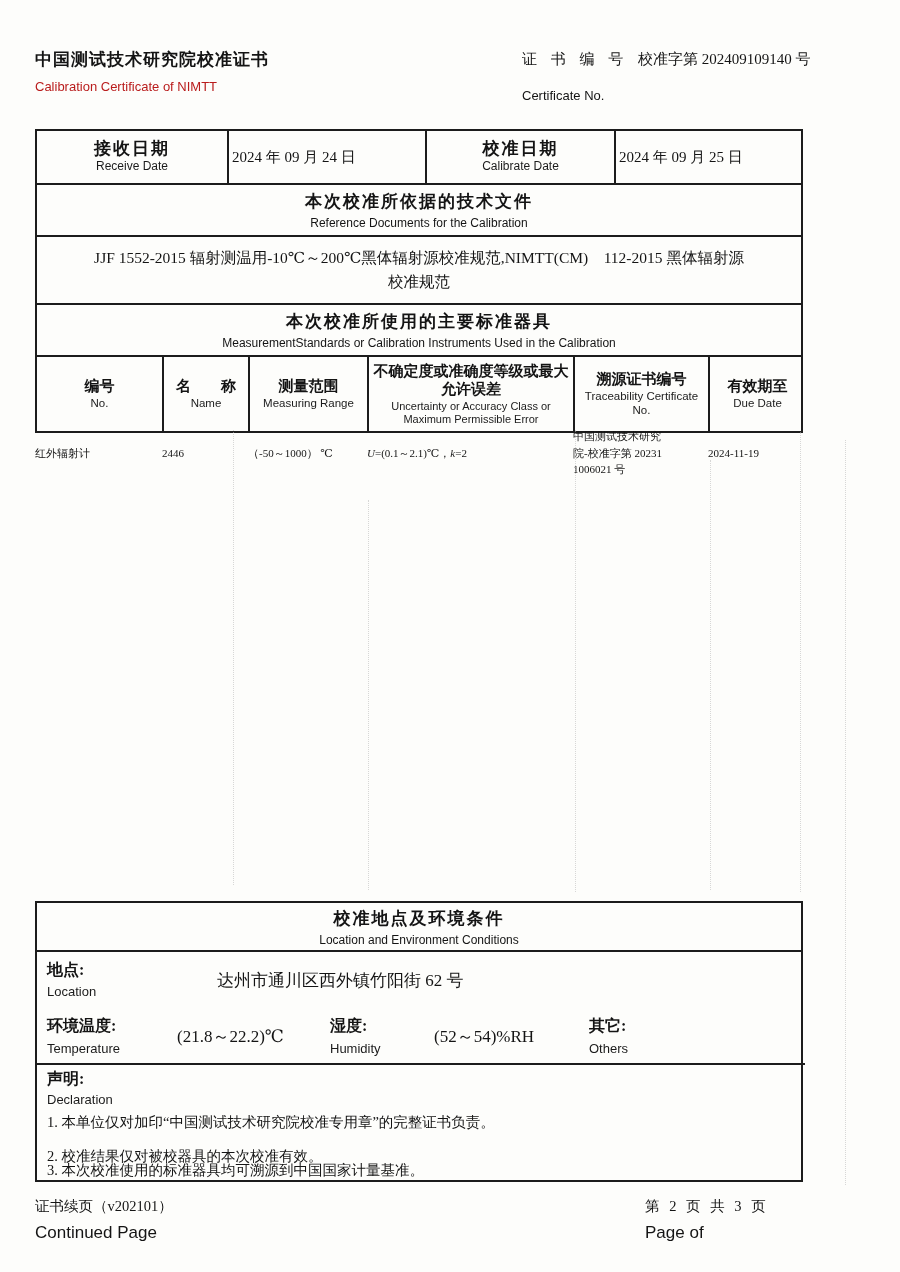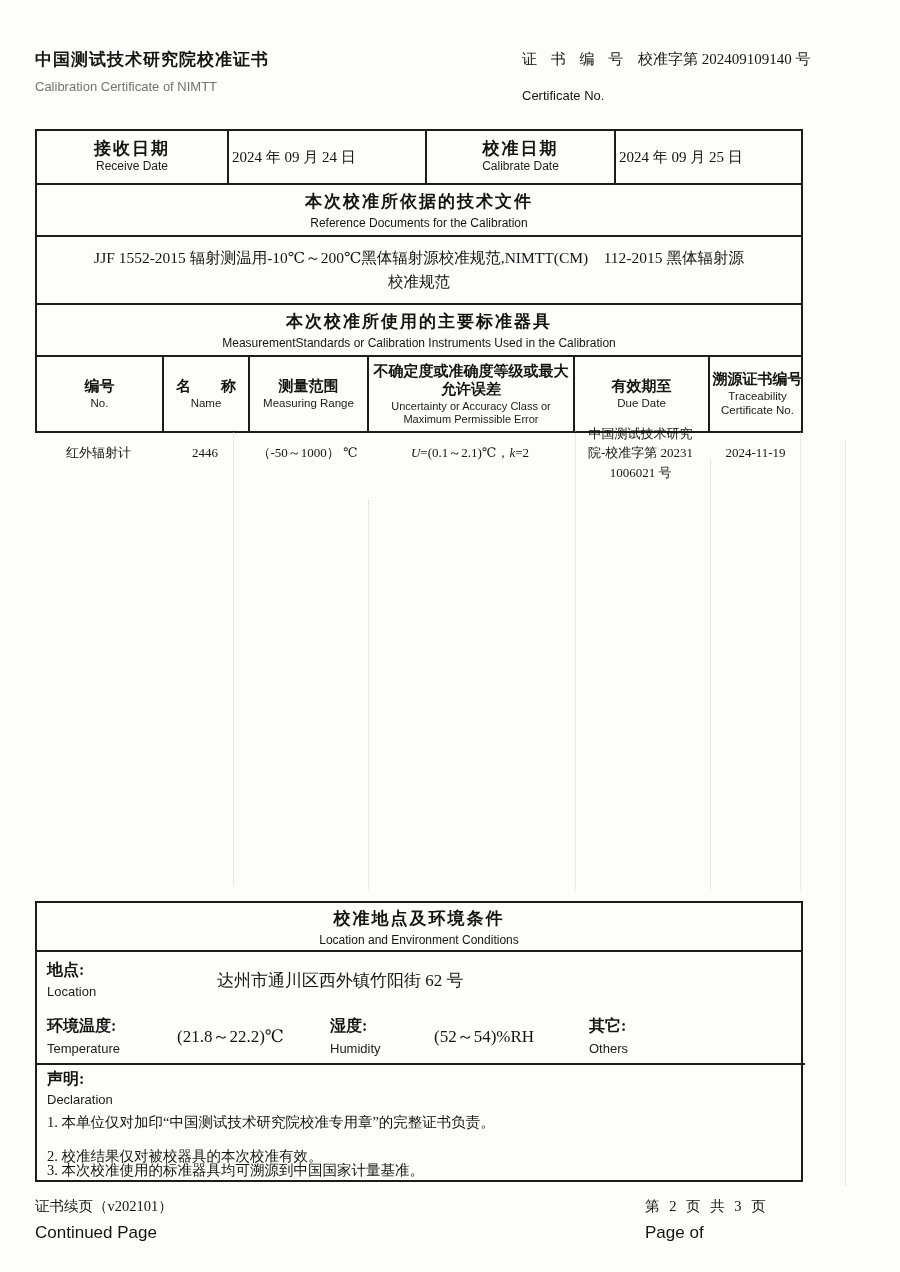--- a/index.html
+++ b/index.html
@@ -7,21 +7,21 @@
     position:relative; width:900px; height:1272px; margin:0 auto;
     background:#fdfdfb; color:#141414; overflow:hidden;
     font-family:"Liberation Serif","DejaVu Serif",serif;
   }
   .en{font-family:"Liberation Sans","DejaVu Sans",sans-serif;}
   .abs{position:absolute;}
 
   
   #header{left:35px; top:48px; width:768px;}
   .title-cn{font-size:17px; font-weight:600; letter-spacing:1px;}
-  .title-en{font-size:13px; margin-top:8px; color:#737373;}
+  .title-en{font-size:13px; margin-top:8px; color:#b91c1c;}
   #certblock{position:absolute; left:487px; top:2px; width:281px;}
   .cert-line{font-size:15px; white-space:nowrap;}
   .cert-label{letter-spacing:5px; margin-right:6px;}
   .cert-en{font-size:13px; margin-top:19px;}
 
   
   #main-table{left:35px; top:103px; width:768px;}
   .brd{border:2px solid #1c1c1c; box-sizing:border-box; background:transparent;}
   .stack{margin-top:-2px;}
   .t1{display:grid; grid-template-columns:192px 198px 189px 189px; height:56px;margin-top:26px;}
@@ -42,21 +42,21 @@
   .t-cols{display:grid; grid-template-columns:127px 86px 119px 206px 135px 95px; height:78px;}
   .t-cols > div{border-right:2px solid #1c1c1c; display:flex; flex-direction:column; justify-content:center; align-items:center; text-align:center; padding:1px 2px; box-sizing:border-box;}
   .t-cols > div:last-child{border-right:none;}
   .col-cn{font-size:15px; font-weight:700; line-height:1.2;}
   .col-en{font-size:11.5px; line-height:1.18; margin-top:2px; color:#1b1b1b;}
   .col-en.small{font-size:11px;}
 
   
   #data-row{left:35px; top:410px; width:768px; display:grid;
     grid-template-columns:127px 86px 119px 206px 135px 95px; align-items:center; height:86px;}
-  #data-row > div{text-align:center; font-size:13px; line-height:1.5;}
+  #data-row > div{font-size:11px; line-height:1.5;}
   .ital{font-style:italic;}
 
   
   .vline{position:absolute; width:0; border-left:1px dotted #b9b9b9; opacity:.55;}
 
   
   #bottom-box{left:35px; top:901px; width:768px; height:281px; position:absolute;}
   .lb-head{position:absolute; left:0; top:0; width:100%; height:49px; border-bottom:2px solid #1c1c1c;
     display:flex; flex-direction:column; justify-content:center; align-items:center; box-sizing:border-box;}
   .fld-cn{font-size:16px; font-weight:700;}
@@ -132,26 +132,26 @@
       </div>
       <div>
         <div class="col-cn">测量范围</div>
         <div class="col-en en">Measuring Range</div>
       </div>
       <div>
         <div class="col-cn">不确定度或准确度等级或最大允许误差</div>
         <div class="col-en en small">Uncertainty or Accuracy Class or Maximum Permissible Error</div>
       </div>
       <div>
+        <div class="col-cn">溯源证书编号</div>
+        <div class="col-en en">Traceability Certificate No.</div>
+      </div>
+      <div>
         <div class="col-cn">有效期至</div>
         <div class="col-en en">Due Date</div>
-      </div>
-      <div>
-        <div class="col-cn">溯源证书编号</div>
-        <div class="col-en en">Traceability Certificate No.</div>
       </div>
     </div>
   </div>
 
   <div class="abs" id="data-row">
     <div>红外辐射计</div>
     <div>2446</div>
     <div>（-50～1000） ℃</div>
     <div>
       <span class="ital">U</span><span>=(0.1～2.1)℃，</span><span class="ital">k</span><span>=2</span>

